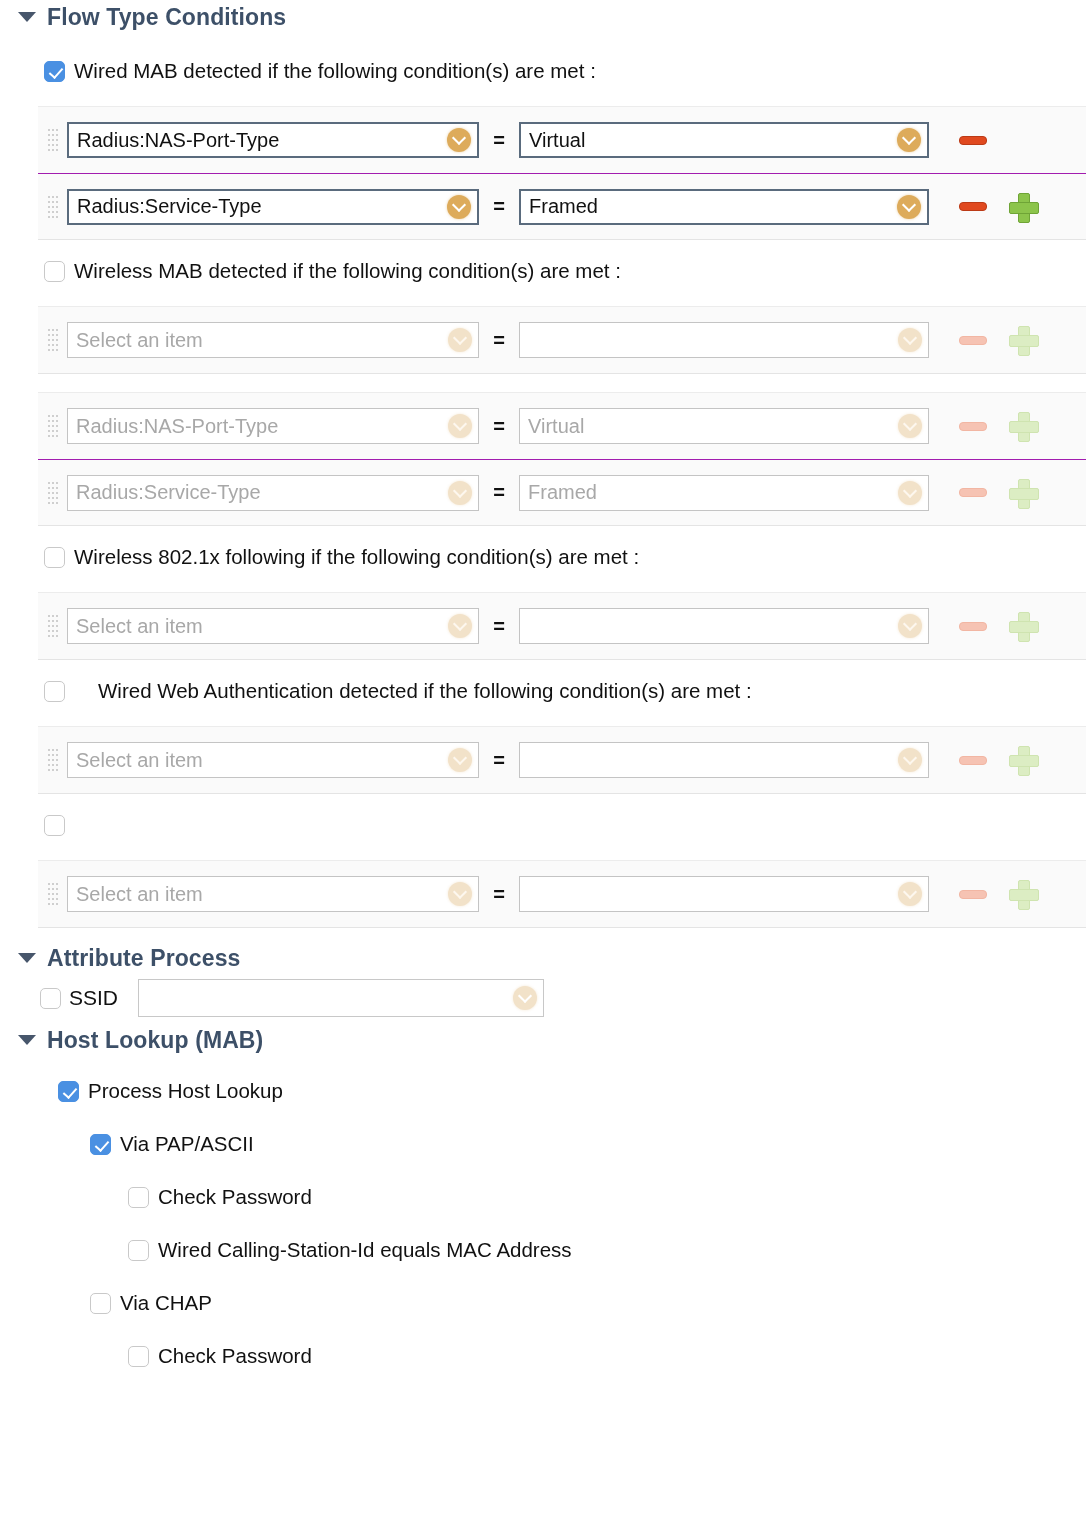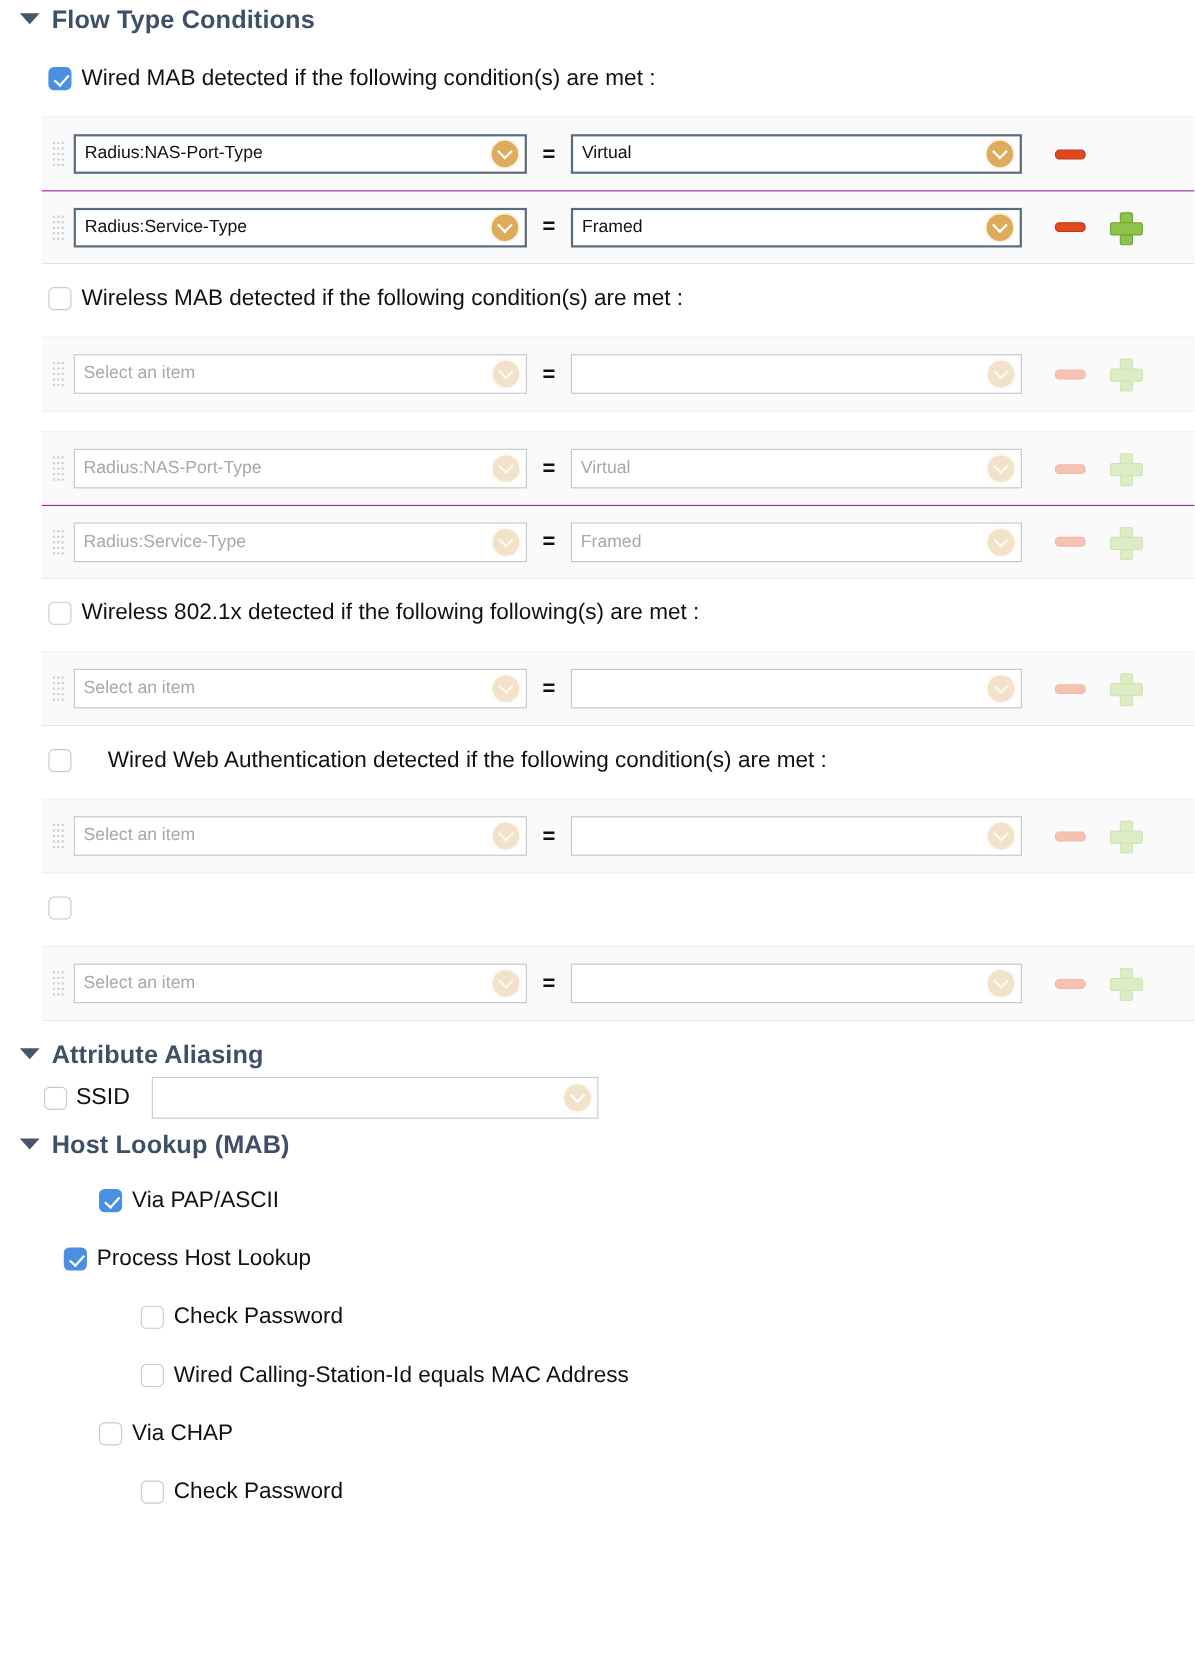--- a/index.html
+++ b/index.html
@@ -100,21 +100,21 @@
     height: 36px;
     background: #fff;
     display: flex;
     align-items: center;
   }
   .fld.attr { width: 412px; border: 2px solid #5a6b7d; }
   .fld.val  { width: 410px; border: 2px solid #5a6b7d; }
   .fld.dis.attr { width: 412px; border: 1.5px solid #c4c4c4; }
   .fld.dis.val  { width: 410px; border: 1.5px solid #c4c4c4; }
   .fld .txt {
-    font-size: 16px;
+    font-size: 20px;
     color: #111;
     padding-left: 8px;
     white-space: nowrap;
     overflow: hidden;
     flex: 1 1 auto;
   }
   .fld.dis .txt { color: #a8a8a8; }
 
   .caret {
     position: absolute;
@@ -388,21 +388,21 @@
             <span class="acts">
               <span class="minus dis"></span>
               <span class="plus dis"></span>
             </span>
           </div>
         </div>
       </div>
       <div style="margin-top: 14px;">
         <div class="cb-row" style="margin-left: 44px; height: 34px;">
           <span class="cb"></span>
-          <span class="cb-label">Wireless 802.1x detected if the following following(s) are met :</span>
+          <span class="cb-label">Wireless 802.1x following if the following condition(s) are met :</span>
         </div>
         <div class="cond-block" style="margin-top: 18px;">
           <div class="cond-row">
             <span class="drag">
               <i></i>
               <i></i>
               <i></i>
               <i></i>
               <i></i>
               <i></i>
@@ -508,46 +508,46 @@
               <span class="minus dis"></span>
               <span class="plus dis"></span>
             </span>
           </div>
         </div>
       </div>
     </div>
 
   <div class="section-header" style="margin-top:12px;">
     <span class="tri"></span>
-    <span class="section-title">Attribute Aliasing</span>
+    <span class="section-title">Attribute Process</span>
   </div>
 
   <div class="ssid-row">
     <span class="cb" id="ssid-cb"></span>
     <span class="ssid-label">SSID</span>
     <span class="ssid-fld">
       <span class="txt"></span>
       <span class="caret" style="background:#f2e2c9;box-shadow:0 0 3px rgba(242,226,201,.8);"></span>
     </span>
   </div>
 
   <div class="section-header" style="margin-top:2px;">
     <span class="tri"></span>
     <span class="section-title">Host Lookup (MAB)</span>
   </div>
 
   <div id="host-lookup-items" style="margin-top:8px;">
+      <div class="tree-row cb-row i1" style="margin-top: 13px;">
+        <span class="cb checked"></span>
+        <span class="cb-label">Process Host Lookup</span>
+      </div>
       <div class="tree-row cb-row i2" style="margin-top: 13px;">
         <span class="cb checked"></span>
         <span class="cb-label">Via PAP/ASCII</span>
       </div>
-      <div class="tree-row cb-row i1" style="margin-top: 13px;">
-        <span class="cb checked"></span>
-        <span class="cb-label">Process Host Lookup</span>
-      </div>
       <div class="tree-row cb-row i3" style="margin-top: 13px;">
         <span class="cb"></span>
         <span class="cb-label">Check Password</span>
       </div>
       <div class="tree-row cb-row i3" style="margin-top: 13px;">
         <span class="cb"></span>
         <span class="cb-label">Wired Calling-Station-Id equals MAC Address</span>
       </div>
       <div class="tree-row cb-row i2" style="margin-top: 13px;">
         <span class="cb"></span>

